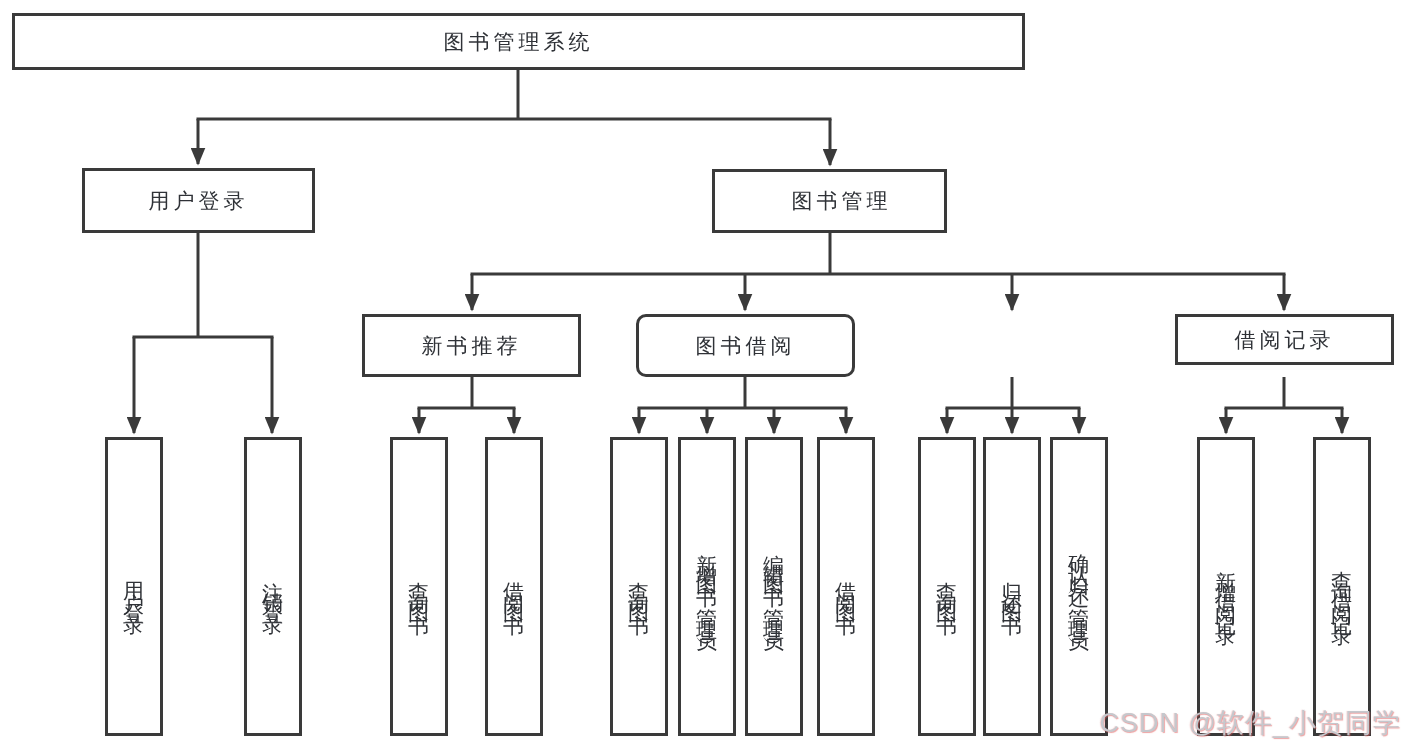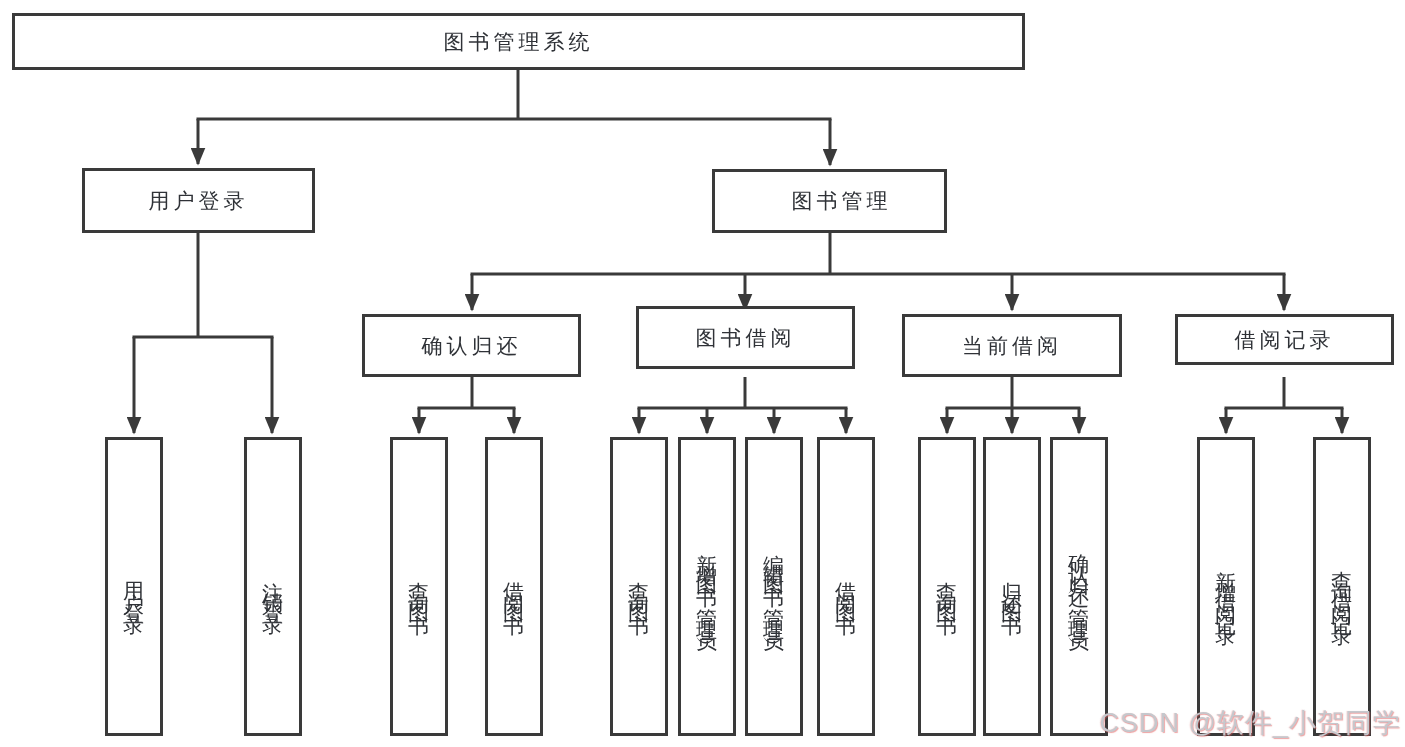--- a/index.html
+++ b/index.html
@@ -40,21 +40,21 @@
     line-height: 1;
     white-space: nowrap;
   }
   
   #n-root            { left: 12px;   top: 13px;  width: 1013px; height: 57px; }
   
   #n-user-login      { left: 82px;   top: 168px; width: 233px;  height: 65px; }
   #n-book-mgmt       { left: 712px;  top: 169px; width: 235px;  height: 64px; padding-left: 24px; }
   
   #n-new-books       { left: 362px;  top: 314px; width: 219px;  height: 63px; }
-  #n-book-borrow     { left: 636px;  top: 306px; width: 219px;  height: 63px; }
+  #n-book-borrow     { left: 636px;  top: 314px; width: 219px;  height: 63px; border-radius: 10px; }
   #n-current-borrow  { left: 902px;  top: 314px; width: 220px;  height: 63px; }
   #n-borrow-records  { left: 1175px; top: 314px; width: 219px;  height: 51px; }
   
   .leaf              { top: 437px; width: 58px; height: 299px; }
   #n-leaf-user-login { left: 105px; }
   #n-leaf-logout     { left: 244px; }
   #n-nb-query        { left: 390px; }
   #n-nb-borrow       { left: 485px; }
   #n-bb-query        { left: 610px; }
   #n-bb-add          { left: 678px; }
@@ -138,28 +138,25 @@
   </div>
 
   <div class="node hnode" id="n-user-login">
     <span>用户登录</span>
   </div>
   <div class="node hnode" id="n-book-mgmt">
     <span>图书管理</span>
   </div>
 
   <div class="node hnode" id="n-new-books">
-    <span>确认归还</span>
+    <span>新书推荐</span>
   </div>
   <div class="node hnode" id="n-book-borrow">
     <span>图书借阅</span>
   </div>
-  <div class="node hnode" id="n-current-borrow">
-    <span>当前借阅</span>
-  </div>
   <div class="node hnode" id="n-borrow-records">
     <span>借阅记录</span>
   </div>
 
   <div class="node vnode leaf" id="n-leaf-user-login">
     <span>用户登录</span>
   </div>
   <div class="node vnode leaf" id="n-leaf-logout">
     <span>注销登录</span>
   </div>

